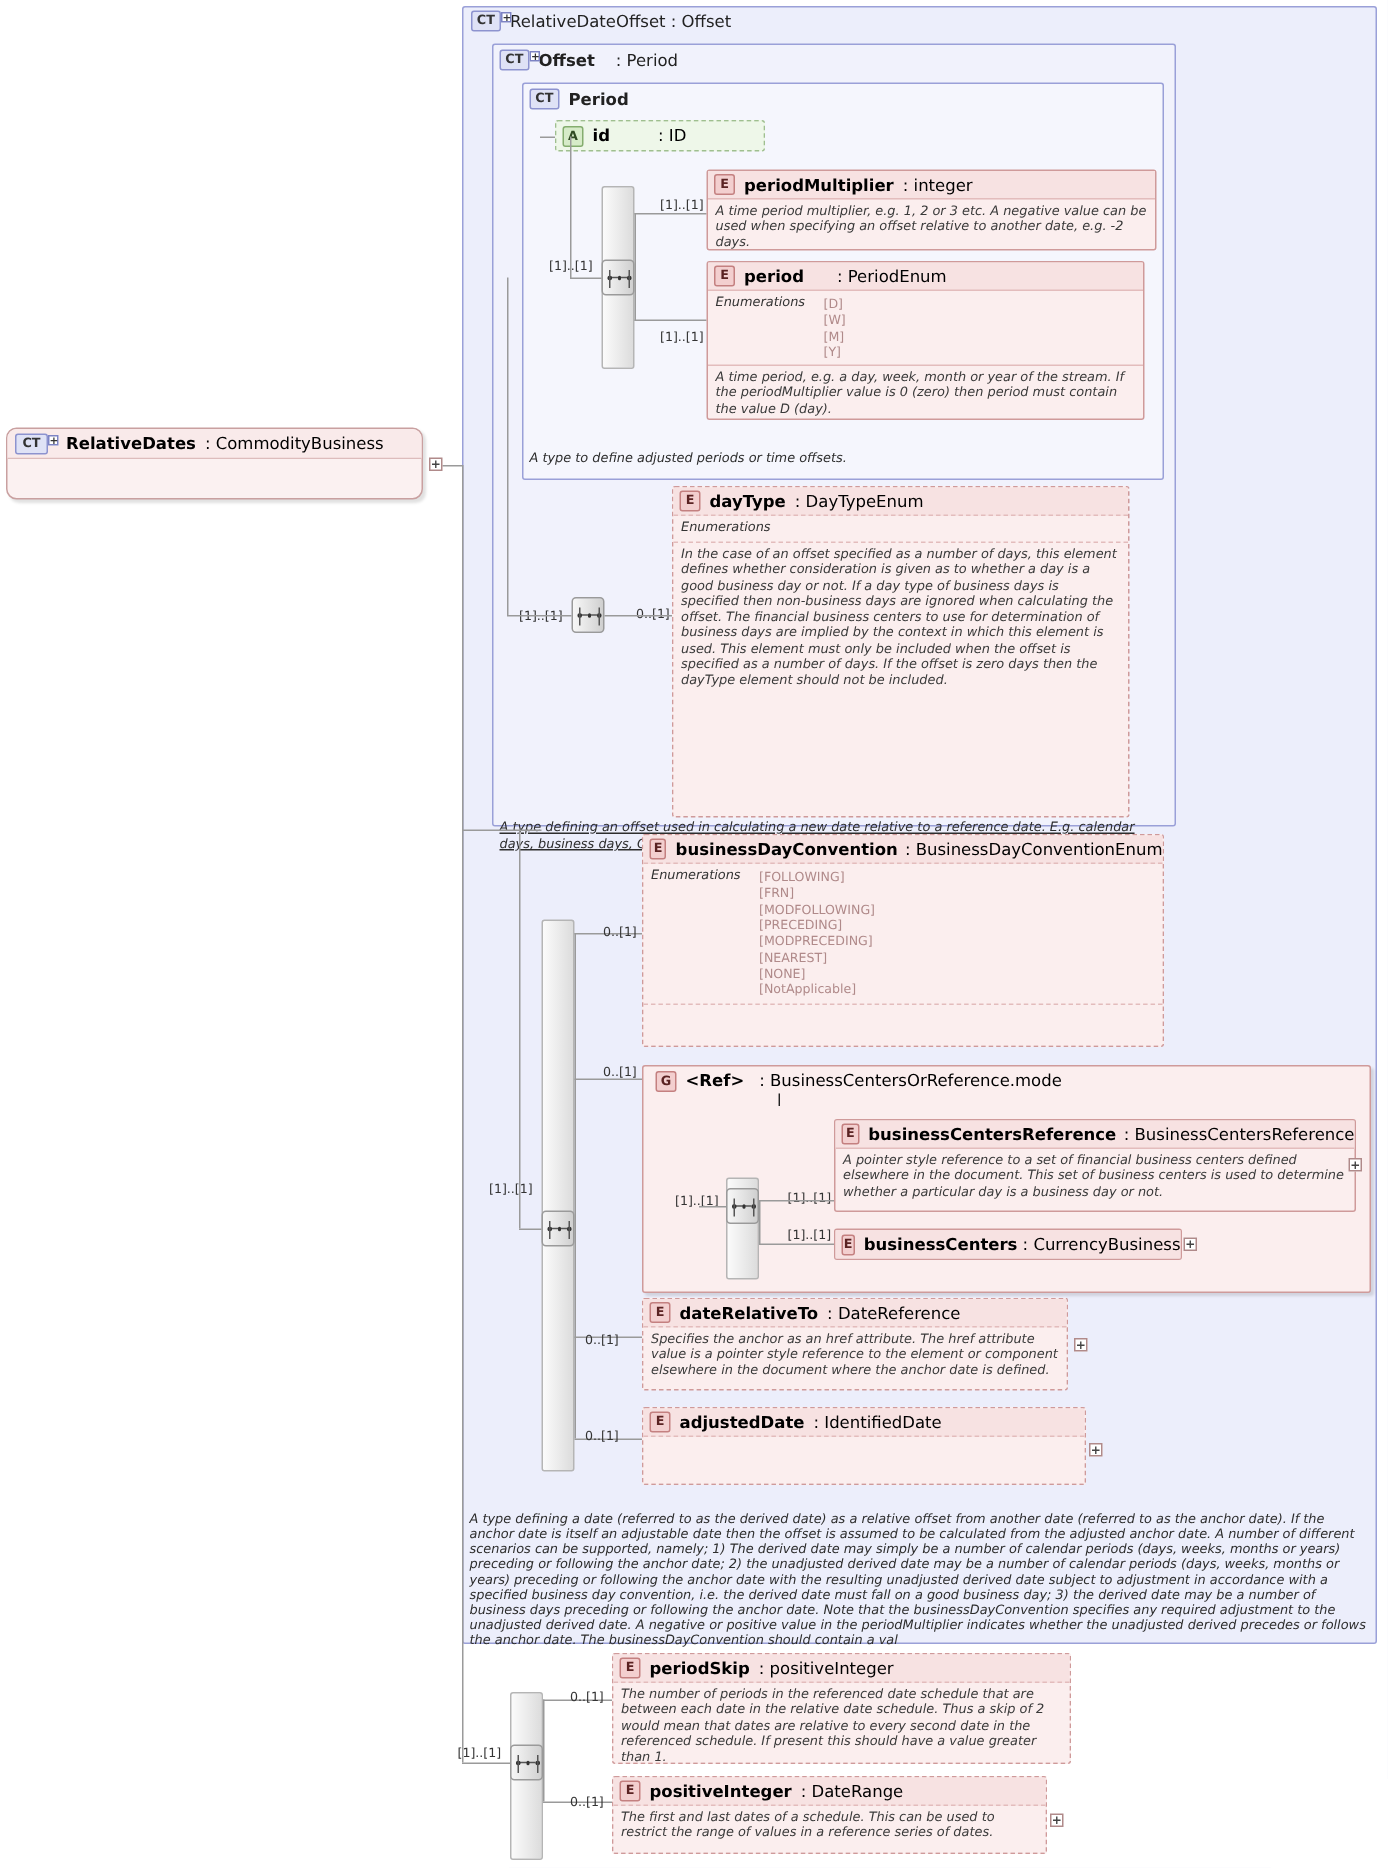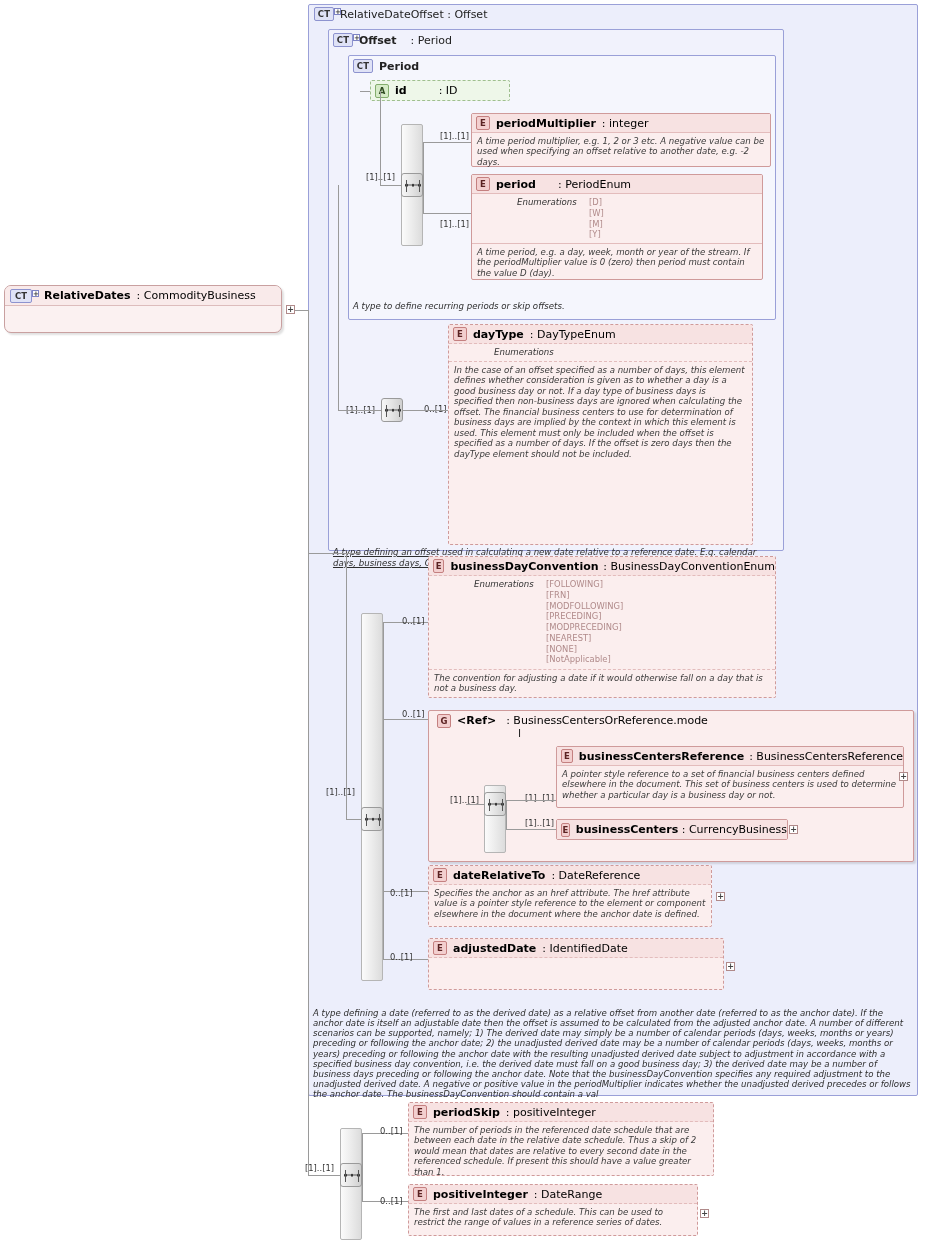--- a/index.html
+++ b/index.html
@@ -102,21 +102,20 @@
     font-size: 8.6px;
     font-style: italic;
     color: #3a3a3a;
     line-height: 1.22;
     padding: 3px 5px 3px 5px;
   }
   .enum-block {
     display: flex;
     padding: 3px 5px 2px 5px;
     font-size: 8.4px;
-    margin-left: 40px;
   }
   .enum-label {
     font-style: italic;
     color: #333;
     width: 72px;
     flex: 0 0 72px;
     font-size: 8.6px;
   }
   .enum-values { color: #b08a8a; line-height: 1.28; }
   .enum-values div { white-space: nowrap; }
@@ -277,21 +276,21 @@
     <span class="lbl-name">Offset</span>
     <span style="width:14px"></span>
     <span>: Period</span>
   </div>
 
   <div class="abs ctbox lightest" style="left:348px; top:55px; width:428px; height:265px;"></div>
   <div class="cthdr" style="left:353px; top:57px;">
     <span class="tag">CT</span>
     <span class="lbl-name">Period</span>
   </div>
-  <div class="footdesc" style="left:353px; top:301px; width:410px;">A type to define recurring periods or skip offsets.</div>
+  <div class="footdesc" style="left:353px; top:301px; width:410px;">A type to define adjusted periods or time offsets.</div>
 
   <div class="abs abox" style="left:370px; top:80px; width:140px; height:21px;">
     <span class="atag">A</span>
     <span class="lbl-name">id</span>
     <span style="width:32px"></span>
     <span>: ID</span>
   </div>
 
   <div class="tallbar" style="left:401px; top:124px; width:22px; height:122px;"></div>
   <div class="seq" style="left:401px; top:173px; width:22px; height:24px;">
@@ -415,21 +414,20 @@
         <div>[FRN]</div>
         <div>[MODFOLLOWING]</div>
         <div>[PRECEDING]</div>
         <div>[MODPRECEDING]</div>
         <div>[NEAREST]</div>
         <div>[NONE]</div>
         <div>[NotApplicable]</div>
       </div>
     </div>
     <div style="border-top:1px dashed #e3bcbc; margin-top:2px;"></div>
-    <div class="edesc">The convention for adjusting a date if it would otherwise fall on a day that is not a business day.</div>
   </div>
 
   <div class="abs ebox shadow" style="left:428px; top:710px; width:486px; height:152px;"></div>
   <div class="gbox-hdr" style="position:absolute; left:433px; top:711px;">
     <span class="gtag">G</span>
     <span class="lbl-name">&lt;Ref&gt;</span>
     <span style="width:10px"></span>
     <span>: BusinessCentersOrReference.mode</span>
   </div>
   <div class="abs" style="left:518px; top:727px; font-size:11px; color:#222;">l</div>

